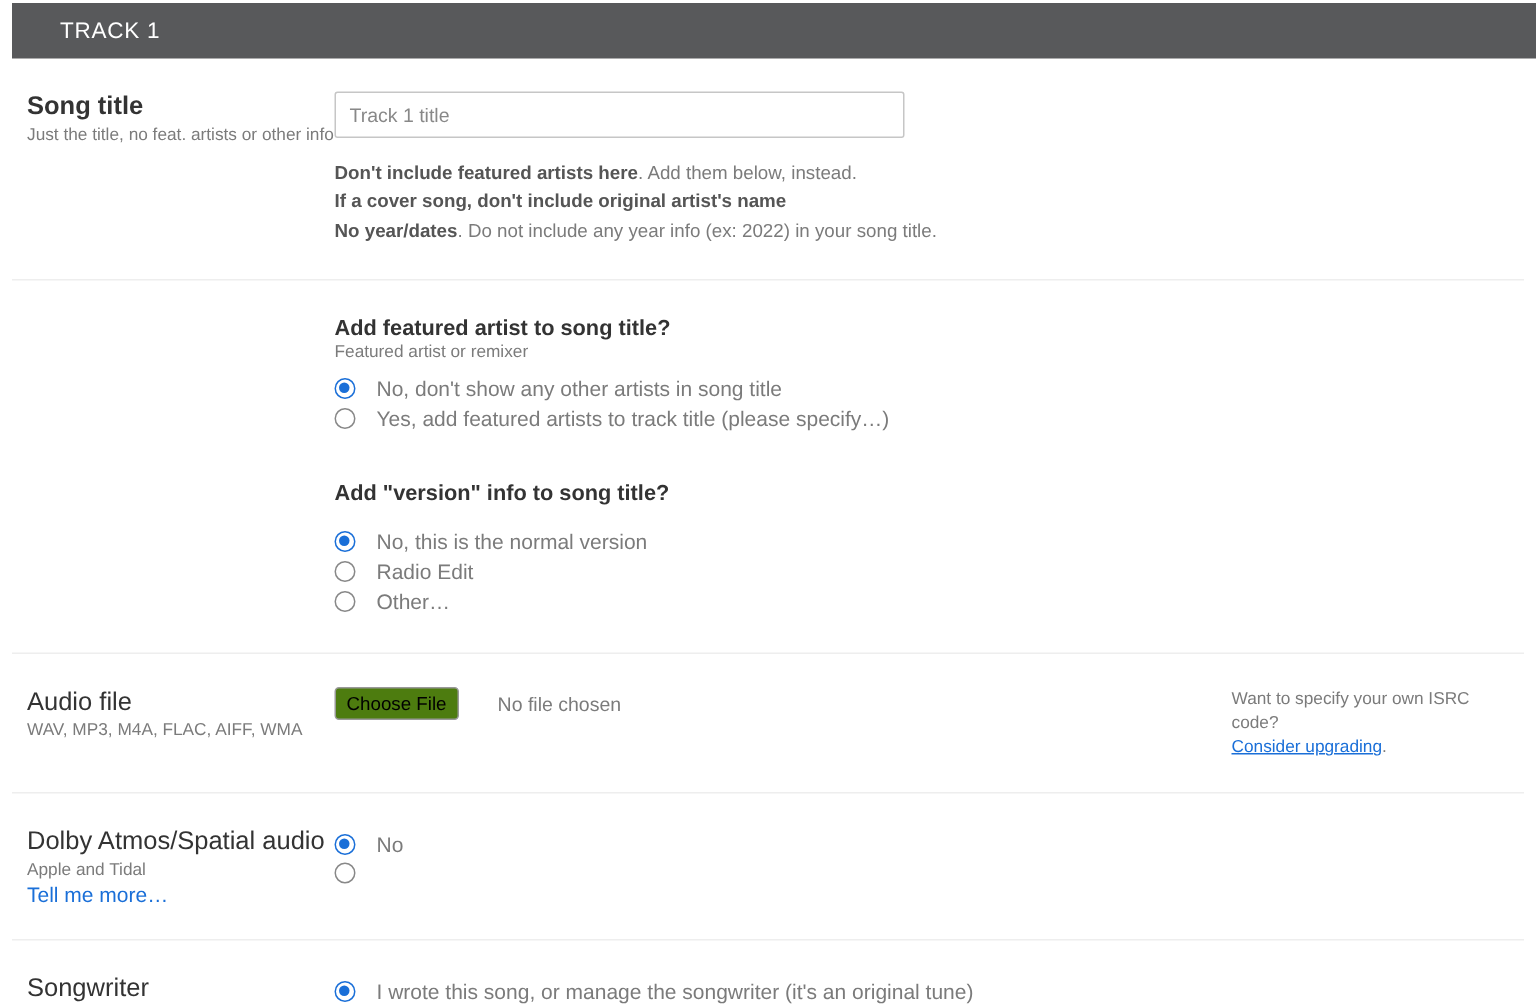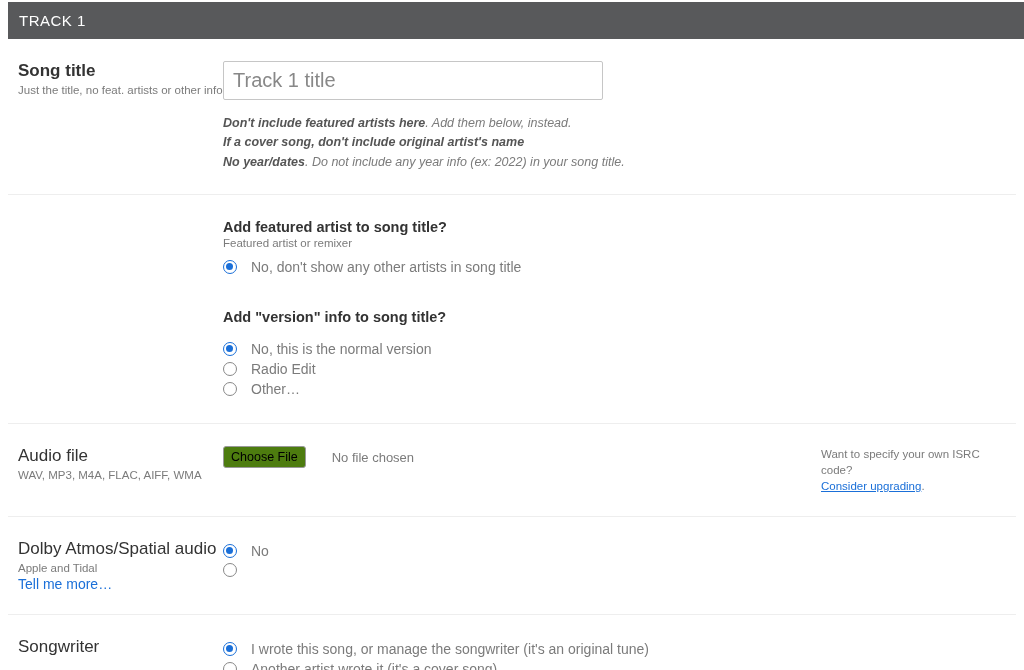--- a/index.html
+++ b/index.html
@@ -6,21 +6,21 @@
   body {
     font-family: "Helvetica Neue", Helvetica, Arial, sans-serif;
     font-size: 14px;
     color: #333;
     background: #fff;
     width: 1024px;
   }
   .track-header {
     background: #58595b;
     color: #fff;
-    padding: 10px 11px;
+    padding: 10px 32px;
     font-size: 15px;
     letter-spacing: 0.5px;
     margin: 2px 0 0 8px;
   }
   .form-body {
     padding: 0 8px;
   }
   .section {
     display: flex;
     padding: 22px 10px 22px 10px;
@@ -59,30 +59,29 @@
   .right-col .link {
     color: #1a6fd8;
     text-decoration: underline;
     cursor: pointer;
   }
   input[type=text].title-input {
     width: 380px;
     padding: 7px 9px;
     border: 1px solid #c6c6c6;
     border-radius: 2px;
-    font-size: 20px;
+    font-size: 13px;
     color: #555;
   }
   input[type=text].title-input::placeholder { color: #888; }
   .guidance {
     margin-top: 14px;
     font-size: 12.5px;
     color: #7b7b7b;
     line-height: 1.55;
-    font-style: italic;
   }
   .guidance .strong { font-weight: 700; color: #555; }
   .subgroup {
     margin-top: 2px;
   }
   .subgroup-title {
     font-weight: 700;
     color: #333;
     font-size: 14.5px;
     margin-bottom: 2px;
@@ -172,20 +171,24 @@
   <div class="section">
     <div class="label-col"></div>
     <div class="content-col">
       <div class="subgroup">
         <div class="subgroup-title">Add featured artist to song title?</div>
         <div class="subgroup-sub">Featured artist or remixer</div>
         <div class="radio-row">
           <input type="radio" name="feat" checked="" style="">
           <label>No, don't show any other artists in song title</label>
         </div>
+        <div class="radio-row">
+          <input type="radio" name="feat" style="">
+          <label>Yes, add featured artists to track title (please specify…)</label>
+        </div>
       </div>
 
       <div class="subgroup version-gap">
         <div class="subgroup-title">Add "version" info to song title?</div>
         <div style="height:10px"></div>
         <div class="radio-row">
           <input type="radio" name="ver" checked="" style="">
           <label>No, this is the normal version</label>
         </div>
         <div class="radio-row">

